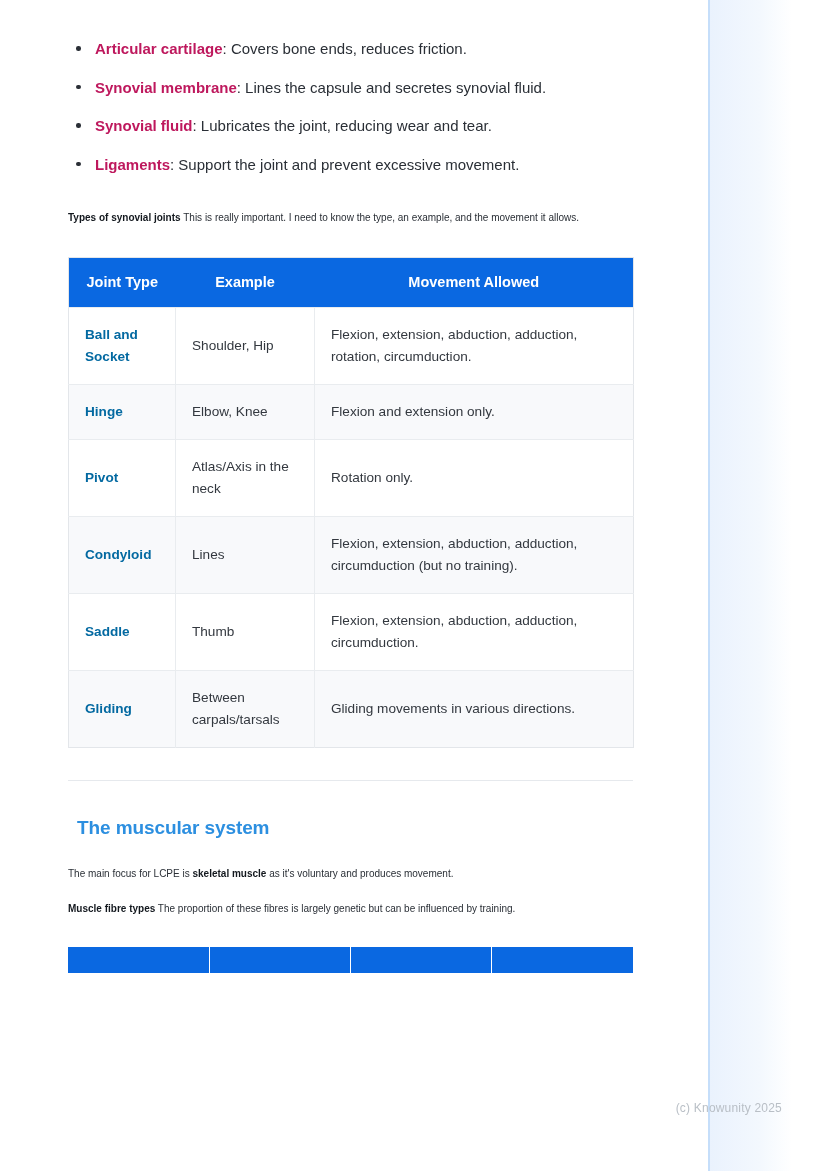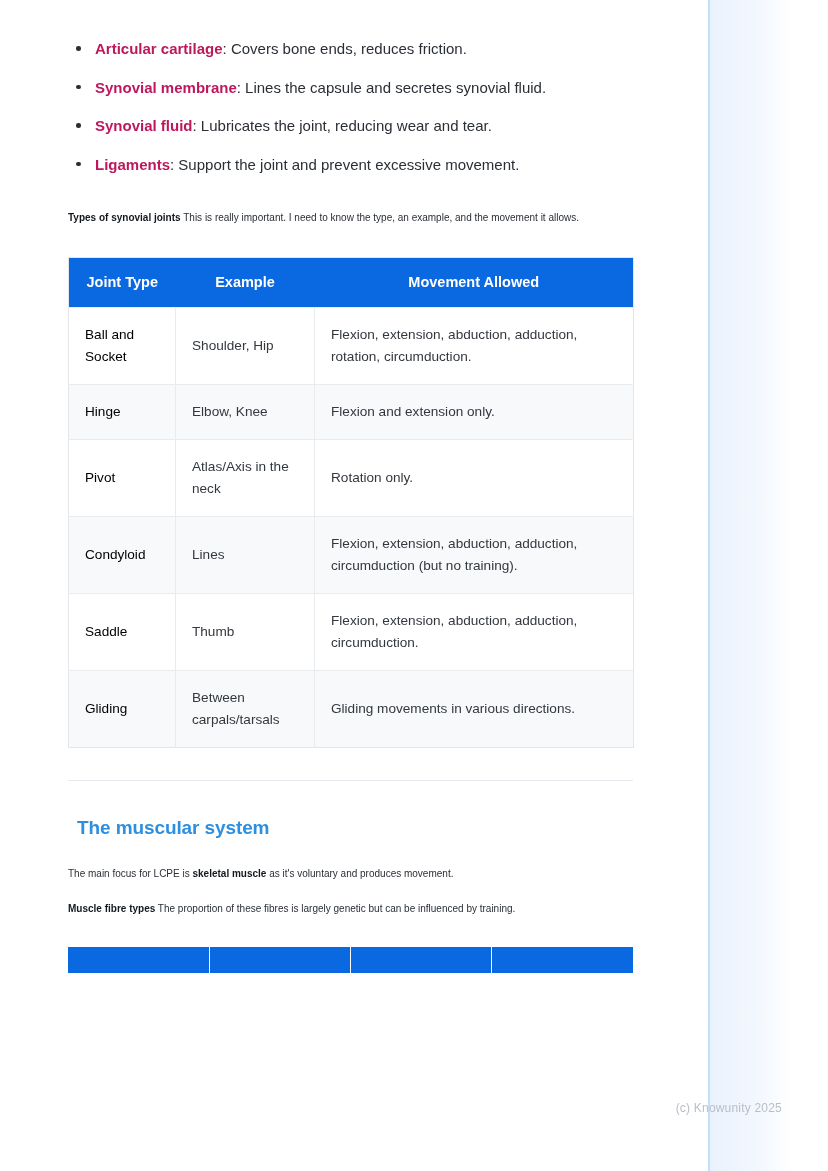--- a/index.html
+++ b/index.html
@@ -112,22 +112,22 @@
     font-size: 13.6px;
     color: #33383f;
     padding: 16px 16px;
     line-height: 1.62;
     vertical-align: middle;
     border-top: 1px solid #e9ecef;
     border-right: 1px solid #e9ecef;
   }
   table.joints td:last-child { border-right: none; margin-top: 45px; }
   table.joints td.type {
-    font-weight: 400;
-    color: #000000;
+    font-weight: 700;
+    color: #0369a1;
   }
   table.joints tbody tr:nth-child(even) {
     background: #f8f9fb;
   }
   table.joints tbody tr:nth-child(odd) {
     background: #ffffff;
   }
 
   hr.divider {
     border: none;

